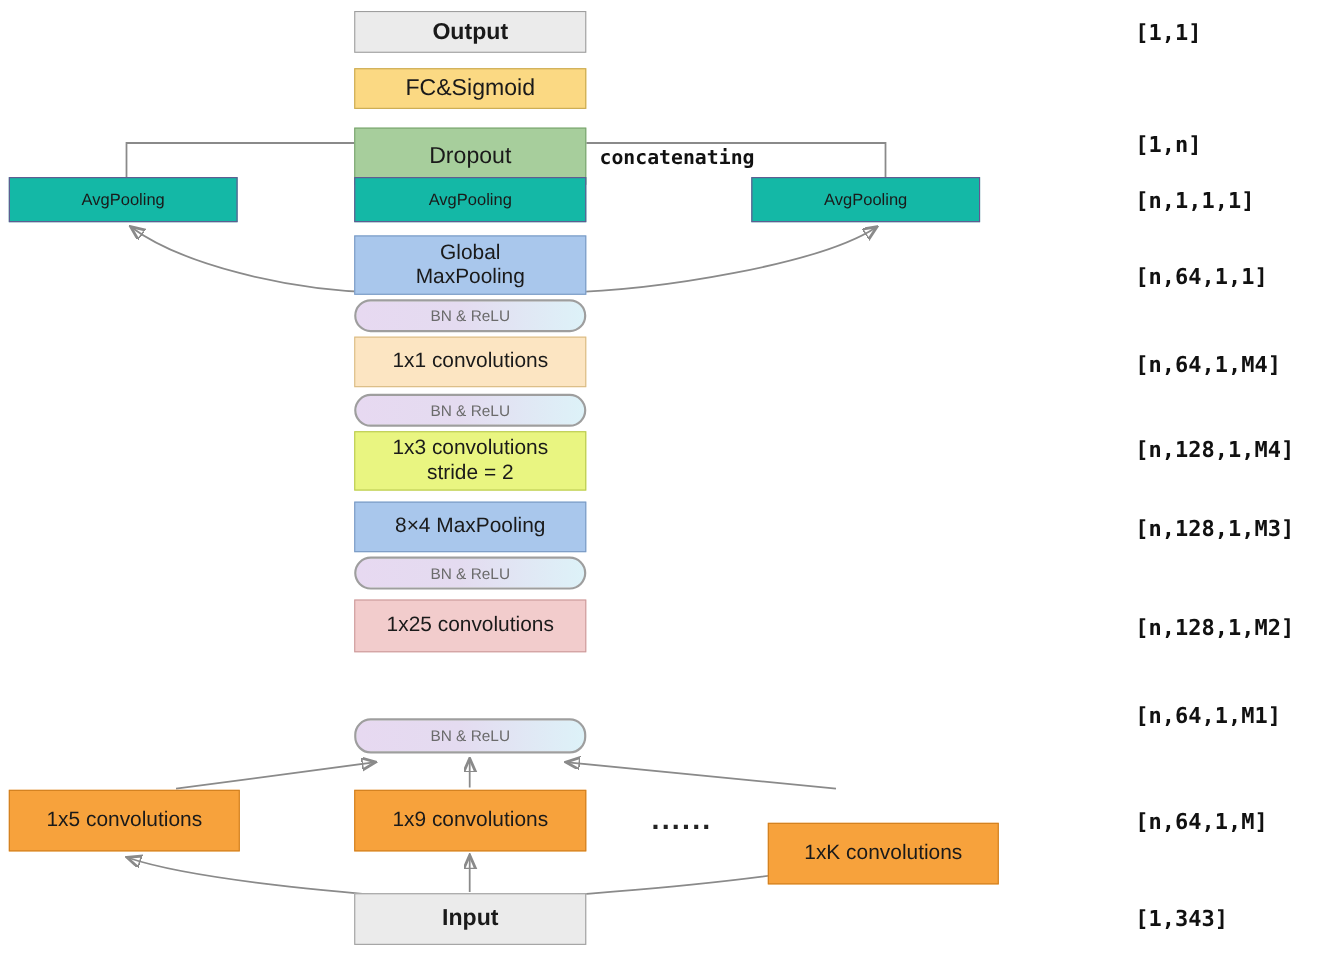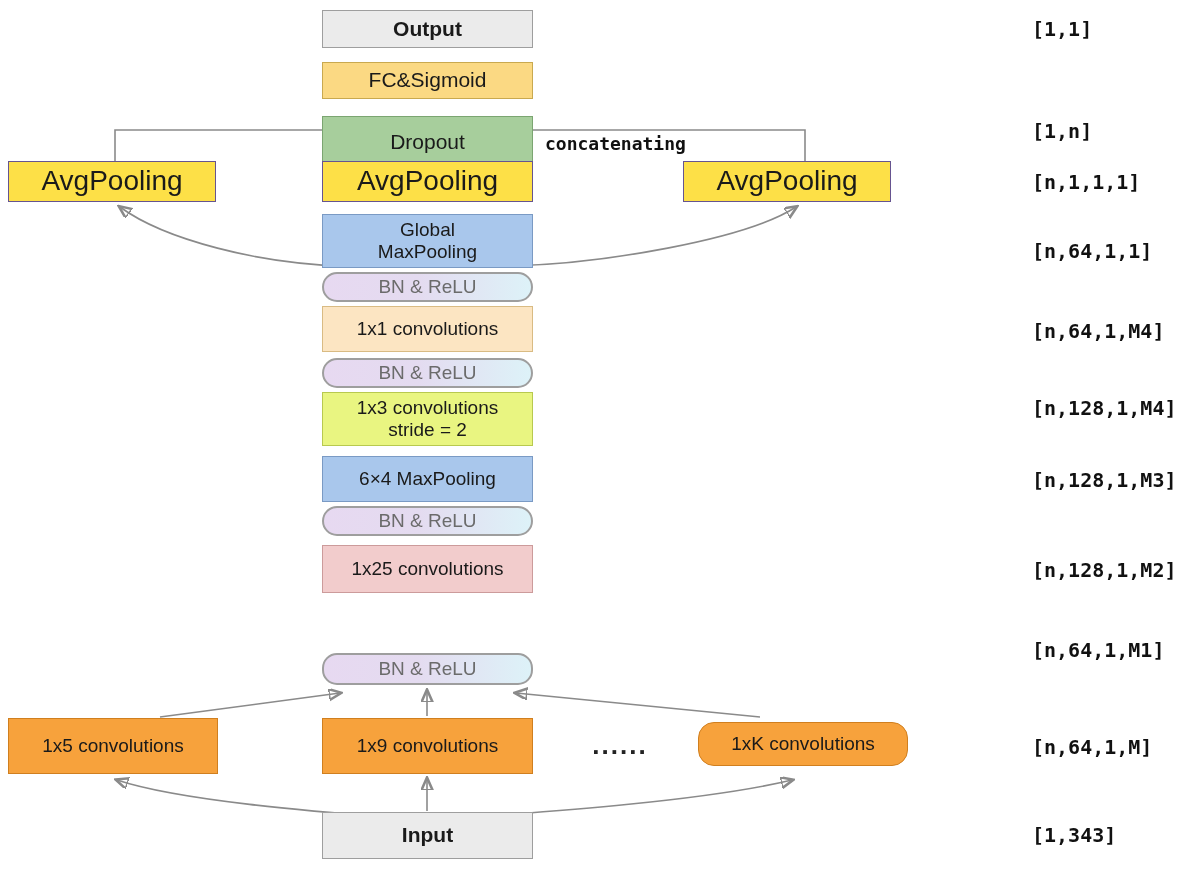--- a/index.html
+++ b/index.html
@@ -18,32 +18,32 @@
     flex-direction:column;
     align-items:center;
     justify-content:center;
     text-align:center;
     color:#1a1a1a;
     line-height:1.15;
   }
   .gray   { background:#ebebeb; border:1px solid #9e9e9e; font-weight:bold; font-size:21px; }
   .yellow { background:#fbd983; border:1px solid #c9a94f; font-size:21px; }
   .green  { background:#a7ce9c; border:1px solid #7ba571; font-size:21px; }
-  .purple { background:#fde047; border:1px solid #665490; font-size:28px; }
+  .purple { background:#14b8a6; border:1px solid #665490; font-size:15px; }
   .blue   { background:#a9c7ec; border:1px solid #7a9ac4; font-size:19px; }
   .cream  { background:#fce5c2; border:1px solid #d9bb83; font-size:19px; }
   .lime   { background:#e9f581; border:1px solid #b8c94f; font-size:19px;text-align:center; }
   .pink   { background:#f2cccc; border:1px solid #cc9b9b; font-size:19px; }
   .orange { background:#f7a23c; border:1px solid #d07f1f; font-size:19px; }
   .pill {
     background:linear-gradient(90deg,#e7d9f1 0%, #e4dbf0 45%, #ddf2f8 100%);
     border:2px solid #9e9e9e;
     border-radius:15px;
     color:#6b6b6b;
-    font-size:19px;
+    font-size:14px;
   }
   .shape-label {
     position:absolute;
     left:1032px;
     font-family:"DejaVu Sans Mono", "Liberation Mono", monospace;
     font-weight:bold;
     font-size:20px;
     color:#111111;
     white-space:nowrap;
   }
@@ -144,21 +144,21 @@
   <div class="block pill" style="left:322px; top:358px; width:211px; height:30px;">
     <span>BN &amp; ReLU</span>
   </div>
 
   <div class="block lime" style="left:322px; top:392px; width:211px; height:54px;">
     <span>1x3 convolutions</span>
     <span>stride = 2</span>
   </div>
 
   <div class="block blue" style="left:322px; top:456px; width:211px; height:46px;">
-    <span>6×4 MaxPooling</span>
+    <span>8×4 MaxPooling</span>
   </div>
 
   <div class="block pill" style="left:322px; top:506px; width:211px; height:30px;">
     <span>BN &amp; ReLU</span>
   </div>
 
   <div class="block pink" style="left:322px; top:545px; width:211px; height:48px;">
     <span>1x25 convolutions</span>
   </div>
 
@@ -167,21 +167,21 @@
     <span>BN &amp; ReLU</span>
   </div>
 
   <div class="block orange" style="left:8px; top:718px; width:210px; height:56px;">
     <span>1x5 convolutions</span>
   </div>
   <div class="block orange" style="left:322px; top:718px; width:211px; height:56px;">
     <span>1x9 convolutions</span>
   </div>
   <div class="dots">......</div>
-  <div class="block orange" style="left:698px; top:722px; width:210px; height:44px;border-radius:16px;">
+  <div class="block orange" style="left:698px; top:748px; width:210px; height:56px;">
     <span>1xK convolutions</span>
   </div>
 
   <div class="block gray" style="left:322px; top:812px; width:211px; height:47px;">
     <span>Input</span>
   </div>
 
   <div class="concat-label">concatenating</div>
 
   <div class="shape-label" style="top:17px;">[1,1]</div>

